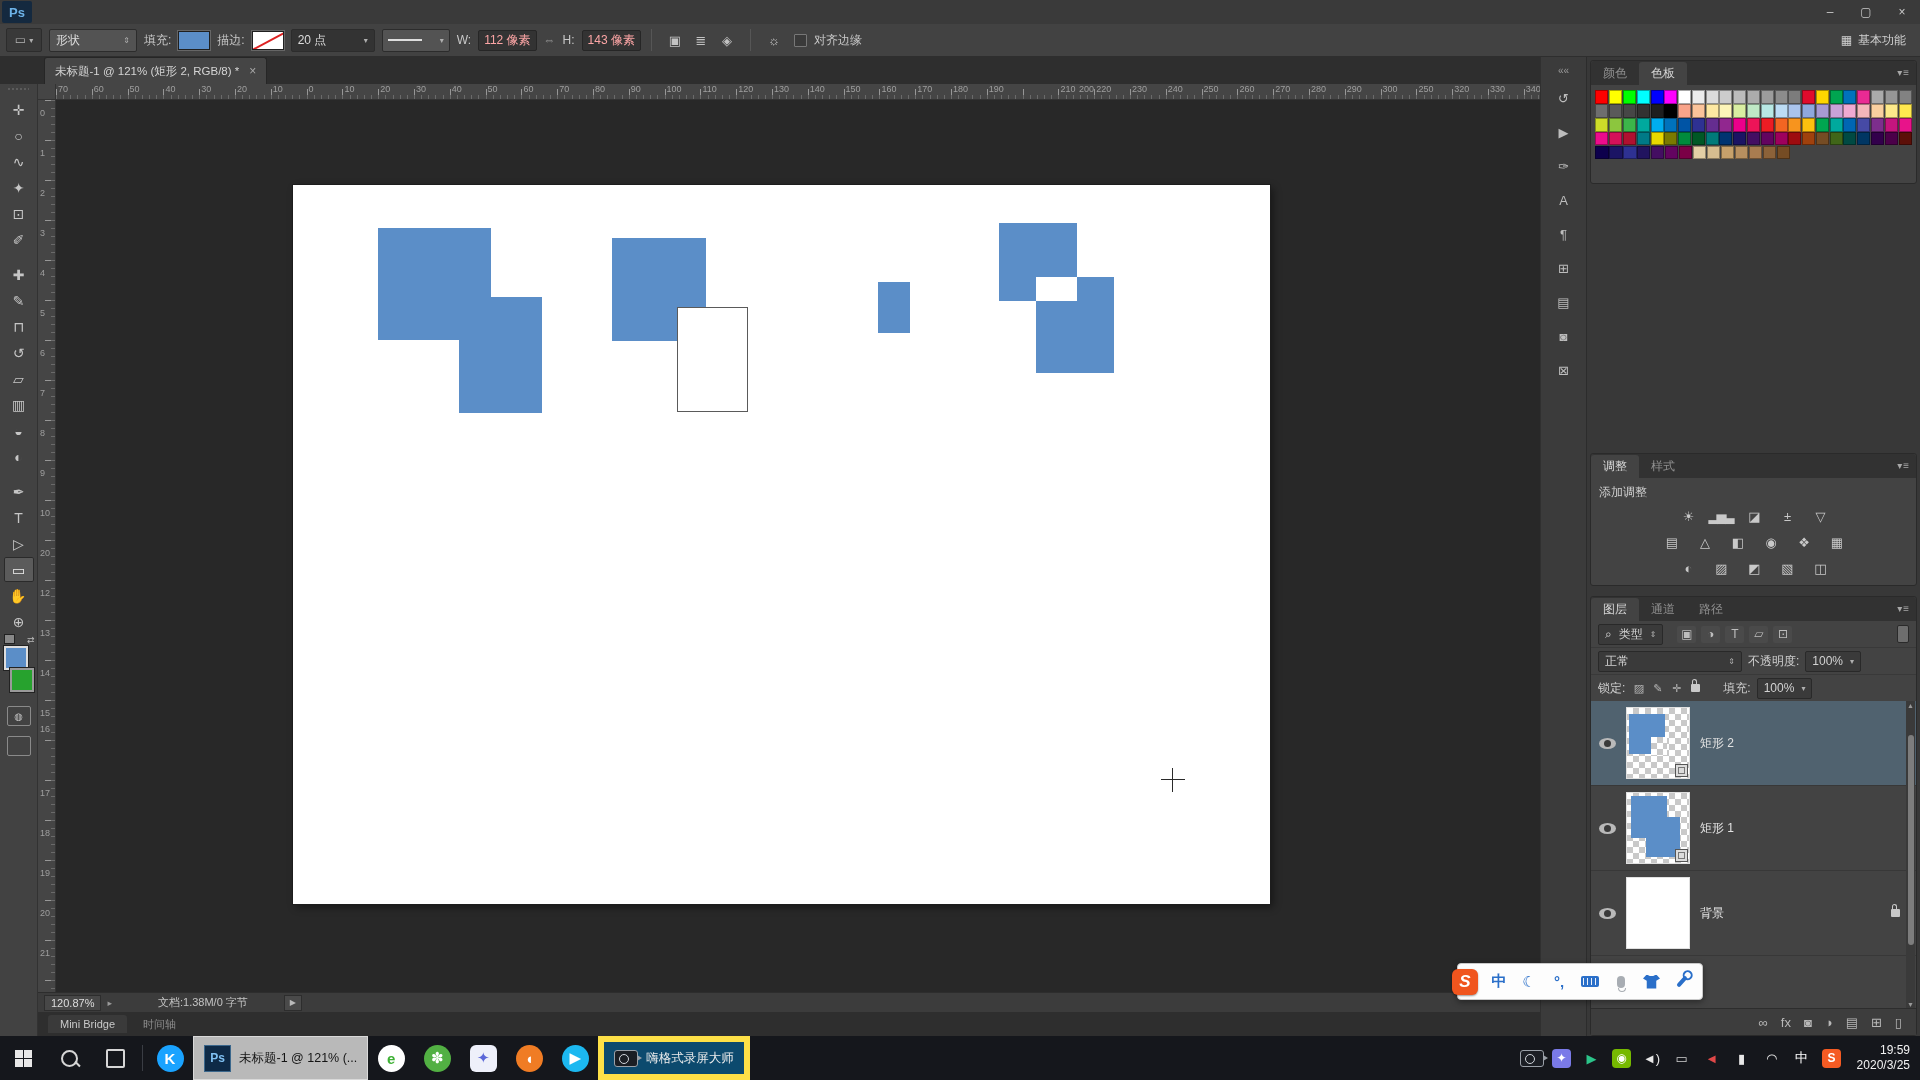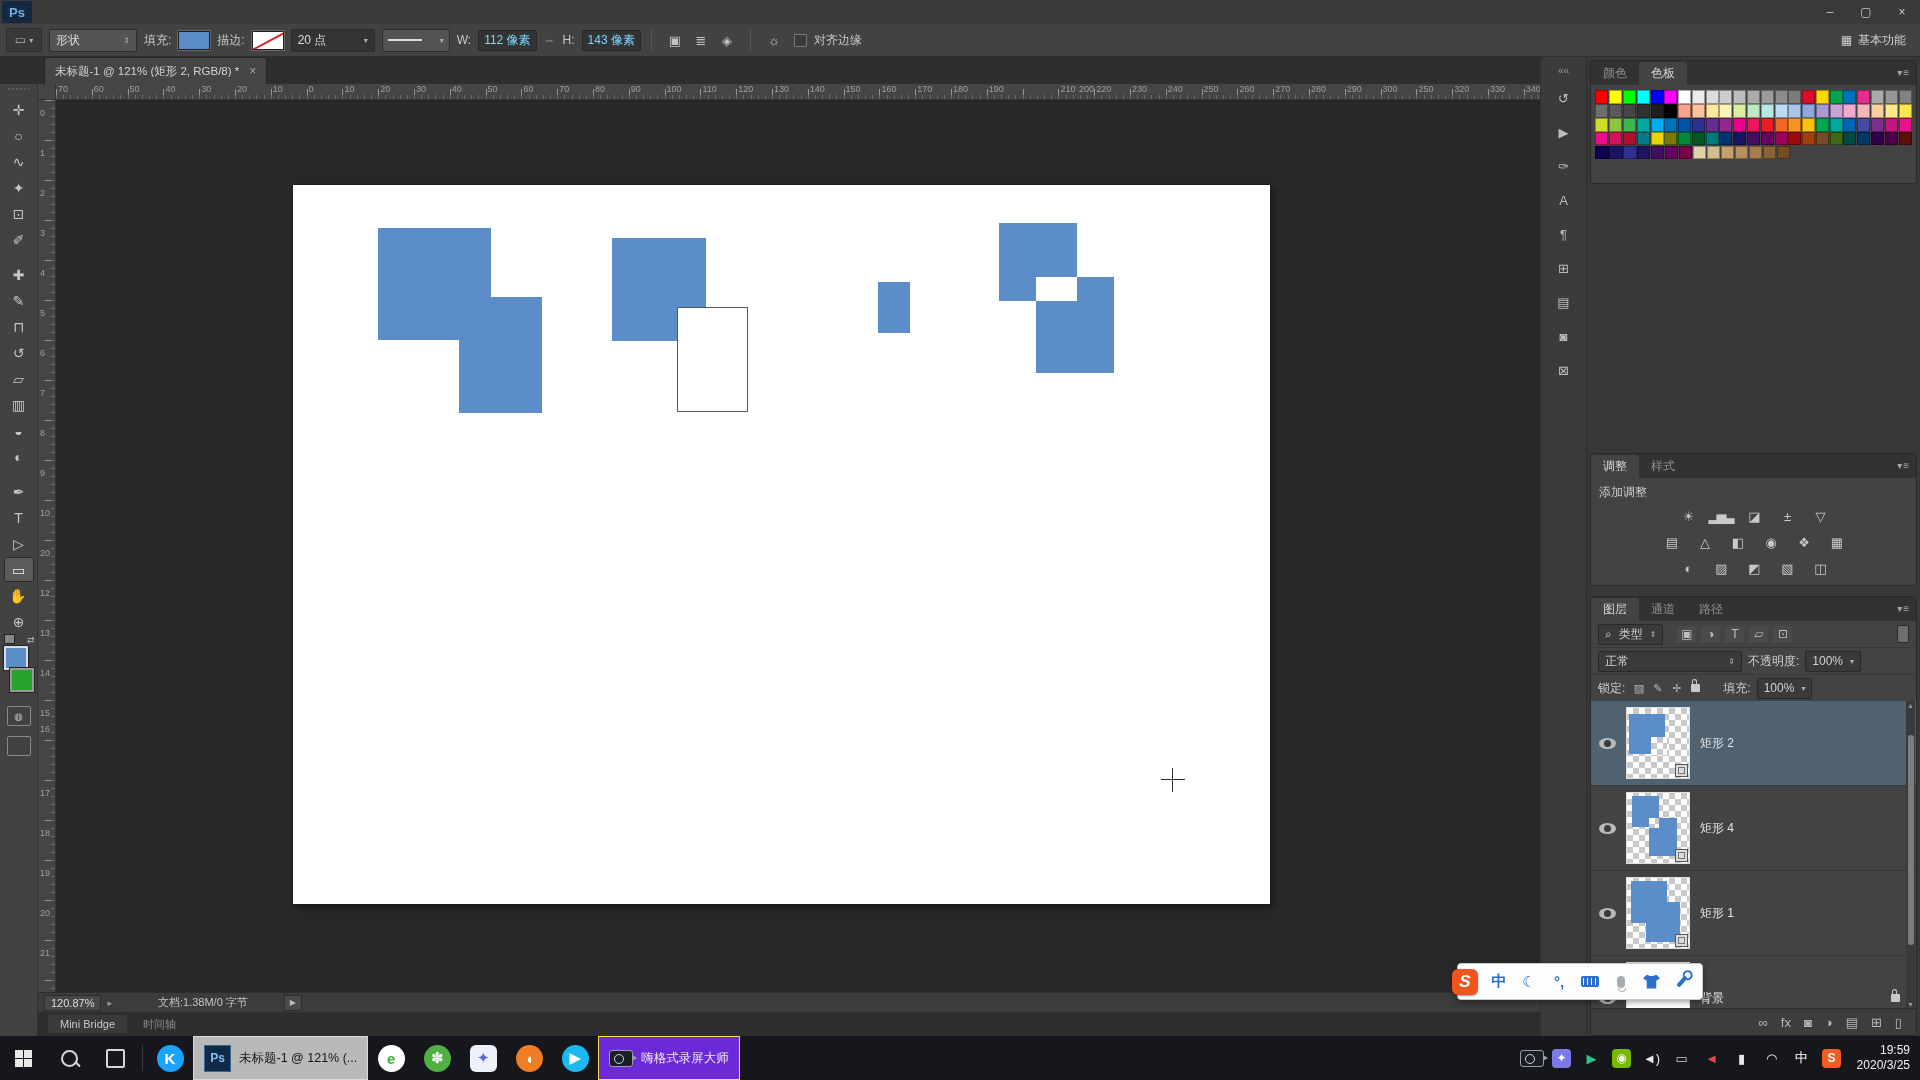--- a/index.html
+++ b/index.html
@@ -15,21 +15,21 @@
   
   .optionsbar{position:absolute;left:0;top:24px;width:1920px;height:33px;background:#424242;border-bottom:1px solid #2e2e2e;display:flex;align-items:center;gap:7px;padding-left:6px;box-sizing:border-box;}
   .ob-sep{width:1px;height:22px;background:#565656;margin:0 3px;flex:none;}
   .ob-toolpreset{width:34px;height:22px;background:#393939;border:1px solid #2c2c2c;border-radius:2px;display:flex;align-items:center;justify-content:center;gap:3px;color:#b5b5b5;}
   .ob-combo{height:21px;background:#535353;border:1px solid #2c2c2c;border-radius:2px;display:flex;align-items:center;padding:0 6px;gap:8px;color:#dcdcdc;}
   .ob-combo .arr,.dd-arr{font-size:8px;color:#b0b0b0;}
   .ob-label{color:#c8c8c8;}
   .ob-swatch-fill{width:30px;height:17px;border:1px solid #1f1f1f;box-shadow:0 0 0 1px #666;}
   .ob-swatch-stroke{width:30px;height:17px;border:1px solid #1f1f1f;box-shadow:0 0 0 1px #666;background:#fff;position:relative;overflow:hidden;}
   .ob-swatch-stroke::after{content:"";position:absolute;left:-4px;top:7px;width:44px;height:2px;background:#d22;transform:rotate(-28deg);}
-  .ob-field{height:19px;background:#333;border:1px solid #262626;border-radius:2px;display:flex;align-items:center;padding:0 5px;color:#7dd3fc;min-width:44px;}
+  .ob-field{height:19px;background:#333;border:1px solid #262626;border-radius:2px;display:flex;align-items:center;padding:0 5px;color:#fca5a5;min-width:44px;}
   .ob-linestyle{width:56px;height:21px;background:#535353;border:1px solid #2c2c2c;border-radius:2px;display:flex;align-items:center;justify-content:space-between;padding:0 5px;}
   .ob-line{width:34px;height:2px;background:#ddd;}
   .ob-iconbtn{width:26px;height:22px;display:flex;align-items:center;justify-content:center;color:#c2c2c2;font-size:13px;border-radius:2px;}
   .ob-check{width:11px;height:11px;border:1px solid #777;background:#3a3a3a;border-radius:1px;}
   .ob-right{margin-left:auto;margin-right:14px;display:flex;align-items:center;gap:6px;color:#d0d0d0;}
   
   .tabbar{position:absolute;left:0;top:57px;width:1920px;height:27px;background:#2e2e2e;display:flex;align-items:flex-end;}
   .doctab{margin-left:44px;height:26px;background:#454545;border:1px solid #262626;border-bottom:none;display:flex;align-items:center;gap:10px;padding:0 10px;color:#d4d4d4;font-size:11.5px;border-radius:3px 3px 0 0;}
   .doctab .close{color:#a8a8a8;font-size:12px;}
   
@@ -137,21 +137,21 @@
   .searchico{width:13px;height:13px;border:2px solid #d6d6d6;border-radius:50%;position:relative;}
   .searchico::after{content:"";position:absolute;left:11px;top:11px;width:7px;height:2px;background:#d6d6d6;transform:rotate(45deg);}
   .taskview{width:15px;height:15px;border:2px solid #d6d6d6;border-radius:2px;}
   .tb-sep{width:1px;height:26px;background:#3a3d44;margin:0 4px;flex:none;}
   .pin{width:46px;height:44px;display:flex;align-items:center;justify-content:center;flex:none;}
   .pin .pg{width:27px;height:27px;display:flex;align-items:center;justify-content:center;font-weight:bold;font-size:15px;}
   .pin .circle{border-radius:50%;}
   .pin .rounded{border-radius:6px;}
   .task{height:44px;display:flex;align-items:center;gap:8px;padding:0 10px;flex:none;box-sizing:border-box;max-width:200px;}
   .task.active{background:#b9b9b9;border:1px solid #d9d9d9;color:#141414;}
-  .task.frame{background:#6d28d9;border:1px solid #fde047;color:#ececec;align-items:center;}
+  .task.frame{background:#0c4a6e;border:6px solid #fde047;color:#ececec;align-items:center;}
   .task .pslogo{width:25px;height:25px;background:#0e2a47;color:#7fc0f2;border:1px solid #3b678c;font-weight:bold;font-size:12px;display:flex;align-items:center;justify-content:center;flex:none;}
   .task .tlabel{font-size:12.5px;white-space:nowrap;overflow:hidden;}
   .k-cam{width:22px;height:15px;background:#1b1e24;border:1px solid #9aa0a8;border-radius:3px;position:relative;flex:none;}
   .k-cam::before{content:"";position:absolute;left:4px;top:3px;width:8px;height:8px;border:1.5px solid #cfd4da;border-radius:50%;}
   .k-cam::after{content:"";position:absolute;right:-5px;top:4px;border-left:5px solid #9aa0a8;border-top:3px solid transparent;border-bottom:3px solid transparent;}
   .tray{margin-left:auto;display:flex;align-items:center;gap:4px;padding-right:8px;}
   .tray-ico{width:26px;height:28px;display:flex;align-items:center;justify-content:center;font-size:13px;flex:none;border-radius:2px;}
   .tray-ico .bgchip{width:19px;height:19px;display:flex;align-items:center;justify-content:center;border-radius:4px;font-weight:bold;font-size:12px;}
   .clock{display:flex;flex-direction:column;align-items:flex-end;justify-content:center;color:#f2f2f2;font-size:12px;line-height:15px;padding:0 10px 0 4px;}
 </style>
@@ -582,30 +582,20 @@
             <div class="thumb">
               <div class="s" style="left: 4%; top: 8%; width: 58%; height: 58%; background: rgb(91, 142, 200);"></div>
               <div class="h" style="left: 38%; top: 42%; width: 26%; height: 26%;"></div>
               <span class="badge"></span>
             </div>
             <span class="lname">矩形 2</span>
           </div>
           <div class="layer">
             <span class="eye"></span>
             <div class="thumb">
-              <div class="s" style="left: 8%; top: 4%; width: 44%; height: 44%; background: rgb(91, 142, 200);"></div>
-              <div class="s" style="left: 36%; top: 36%; width: 44%; height: 54%; background: rgb(91, 142, 200);"></div>
-              <div class="h" style="left: 36%; top: 36%; width: 16%; height: 14%;"></div>
-              <span class="badge"></span>
-            </div>
-            <span class="lname">矩形 4</span>
-          </div>
-          <div class="layer">
-            <span class="eye"></span>
-            <div class="thumb">
               <div class="s" style="left: 6%; top: 4%; width: 58%; height: 60%; background: rgb(91, 142, 200);"></div>
               <div class="s" style="left: 30%; top: 34%; width: 56%; height: 58%; background: rgb(91, 142, 200);"></div>
               <span class="badge"></span>
             </div>
             <span class="lname">矩形 1</span>
           </div>
           <div class="layer">
             <span class="eye"></span>
             <div class="thumb white"></div>
             <span class="lname">背景</span>

